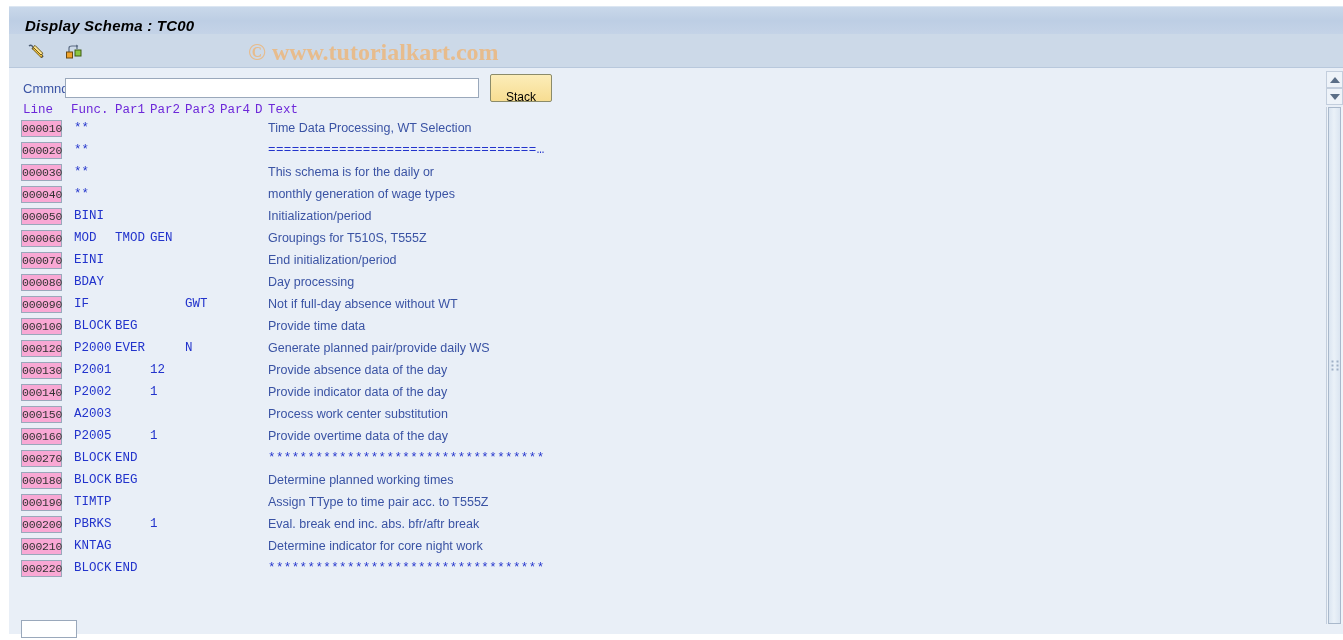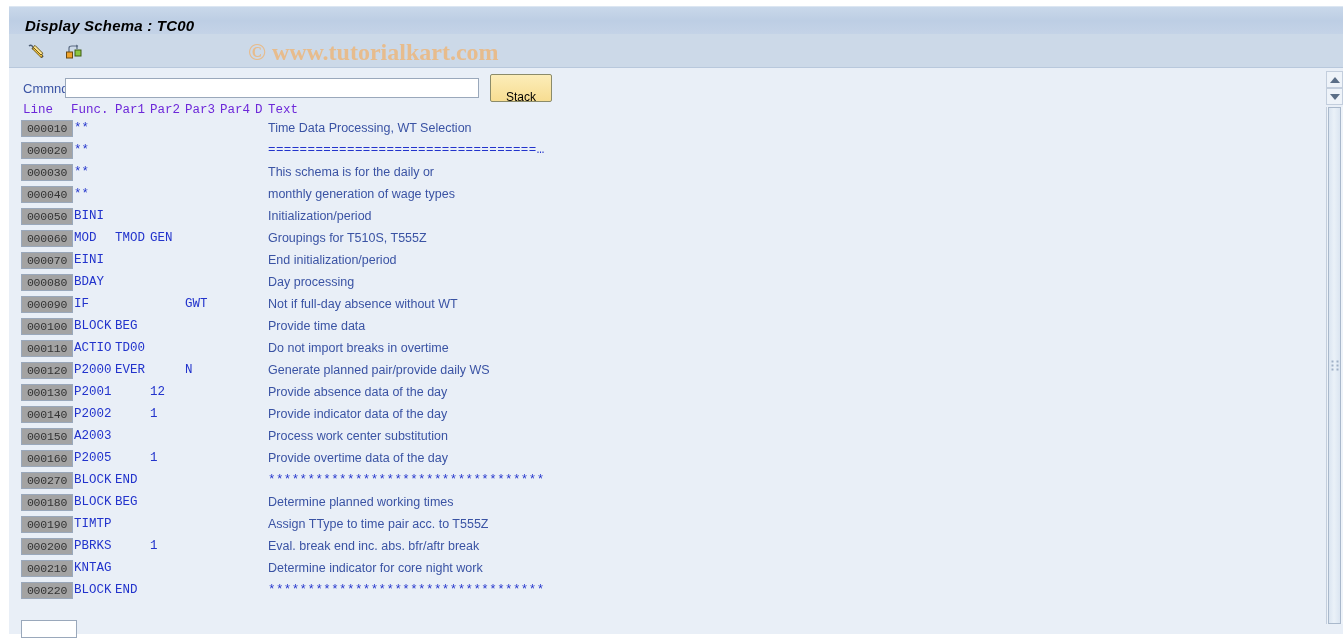--- a/index.html
+++ b/index.html
@@ -159,25 +159,25 @@
 
   .grid-row {
     position: relative;
     height: 22px;
     white-space: nowrap;
   }
   .lineno {
     position: absolute;
     left: 12px;
     top: 1px;
-    width: 52px;
+    width: 41px;
     height: 17px;
     box-sizing: border-box;
     border: 1px solid #9aa8bb;
-    background: #a3a3a3;
+    background: #f9a8d4;
     font-family: "Liberation Mono", monospace;
     font-size: 11.5px;
     color: #333333;
     text-align: center;
     line-height: 15px;
     letter-spacing: -0.2px;
   }
   .cell-mono {
     position: absolute;
     top: 2px;
@@ -463,30 +463,20 @@
           </div>
           <div class="grid-row">
             <div class="lineno">000100</div>
             <span class="cell-mono c-func">BLOCK</span>
             <span class="cell-mono c-p1">BEG</span>
             <span class="cell-mono c-p2"></span>
             <span class="cell-mono c-p3"></span>
             <span class="cell-mono c-p4"></span>
             <span class="cell-mono c-d"></span>
             <span class="cell-text">Provide time data</span>
-          </div>
-          <div class="grid-row">
-            <div class="lineno">000110</div>
-            <span class="cell-mono c-func">ACTIO</span>
-            <span class="cell-mono c-p1">TD00</span>
-            <span class="cell-mono c-p2"></span>
-            <span class="cell-mono c-p3"></span>
-            <span class="cell-mono c-p4"></span>
-            <span class="cell-mono c-d"></span>
-            <span class="cell-text">Do not import breaks in overtime</span>
           </div>
           <div class="grid-row">
             <div class="lineno">000120</div>
             <span class="cell-mono c-func">P2000</span>
             <span class="cell-mono c-p1">EVER</span>
             <span class="cell-mono c-p2"></span>
             <span class="cell-mono c-p3">N</span>
             <span class="cell-mono c-p4"></span>
             <span class="cell-mono c-d"></span>
             <span class="cell-text">Generate planned pair/provide daily WS</span>

